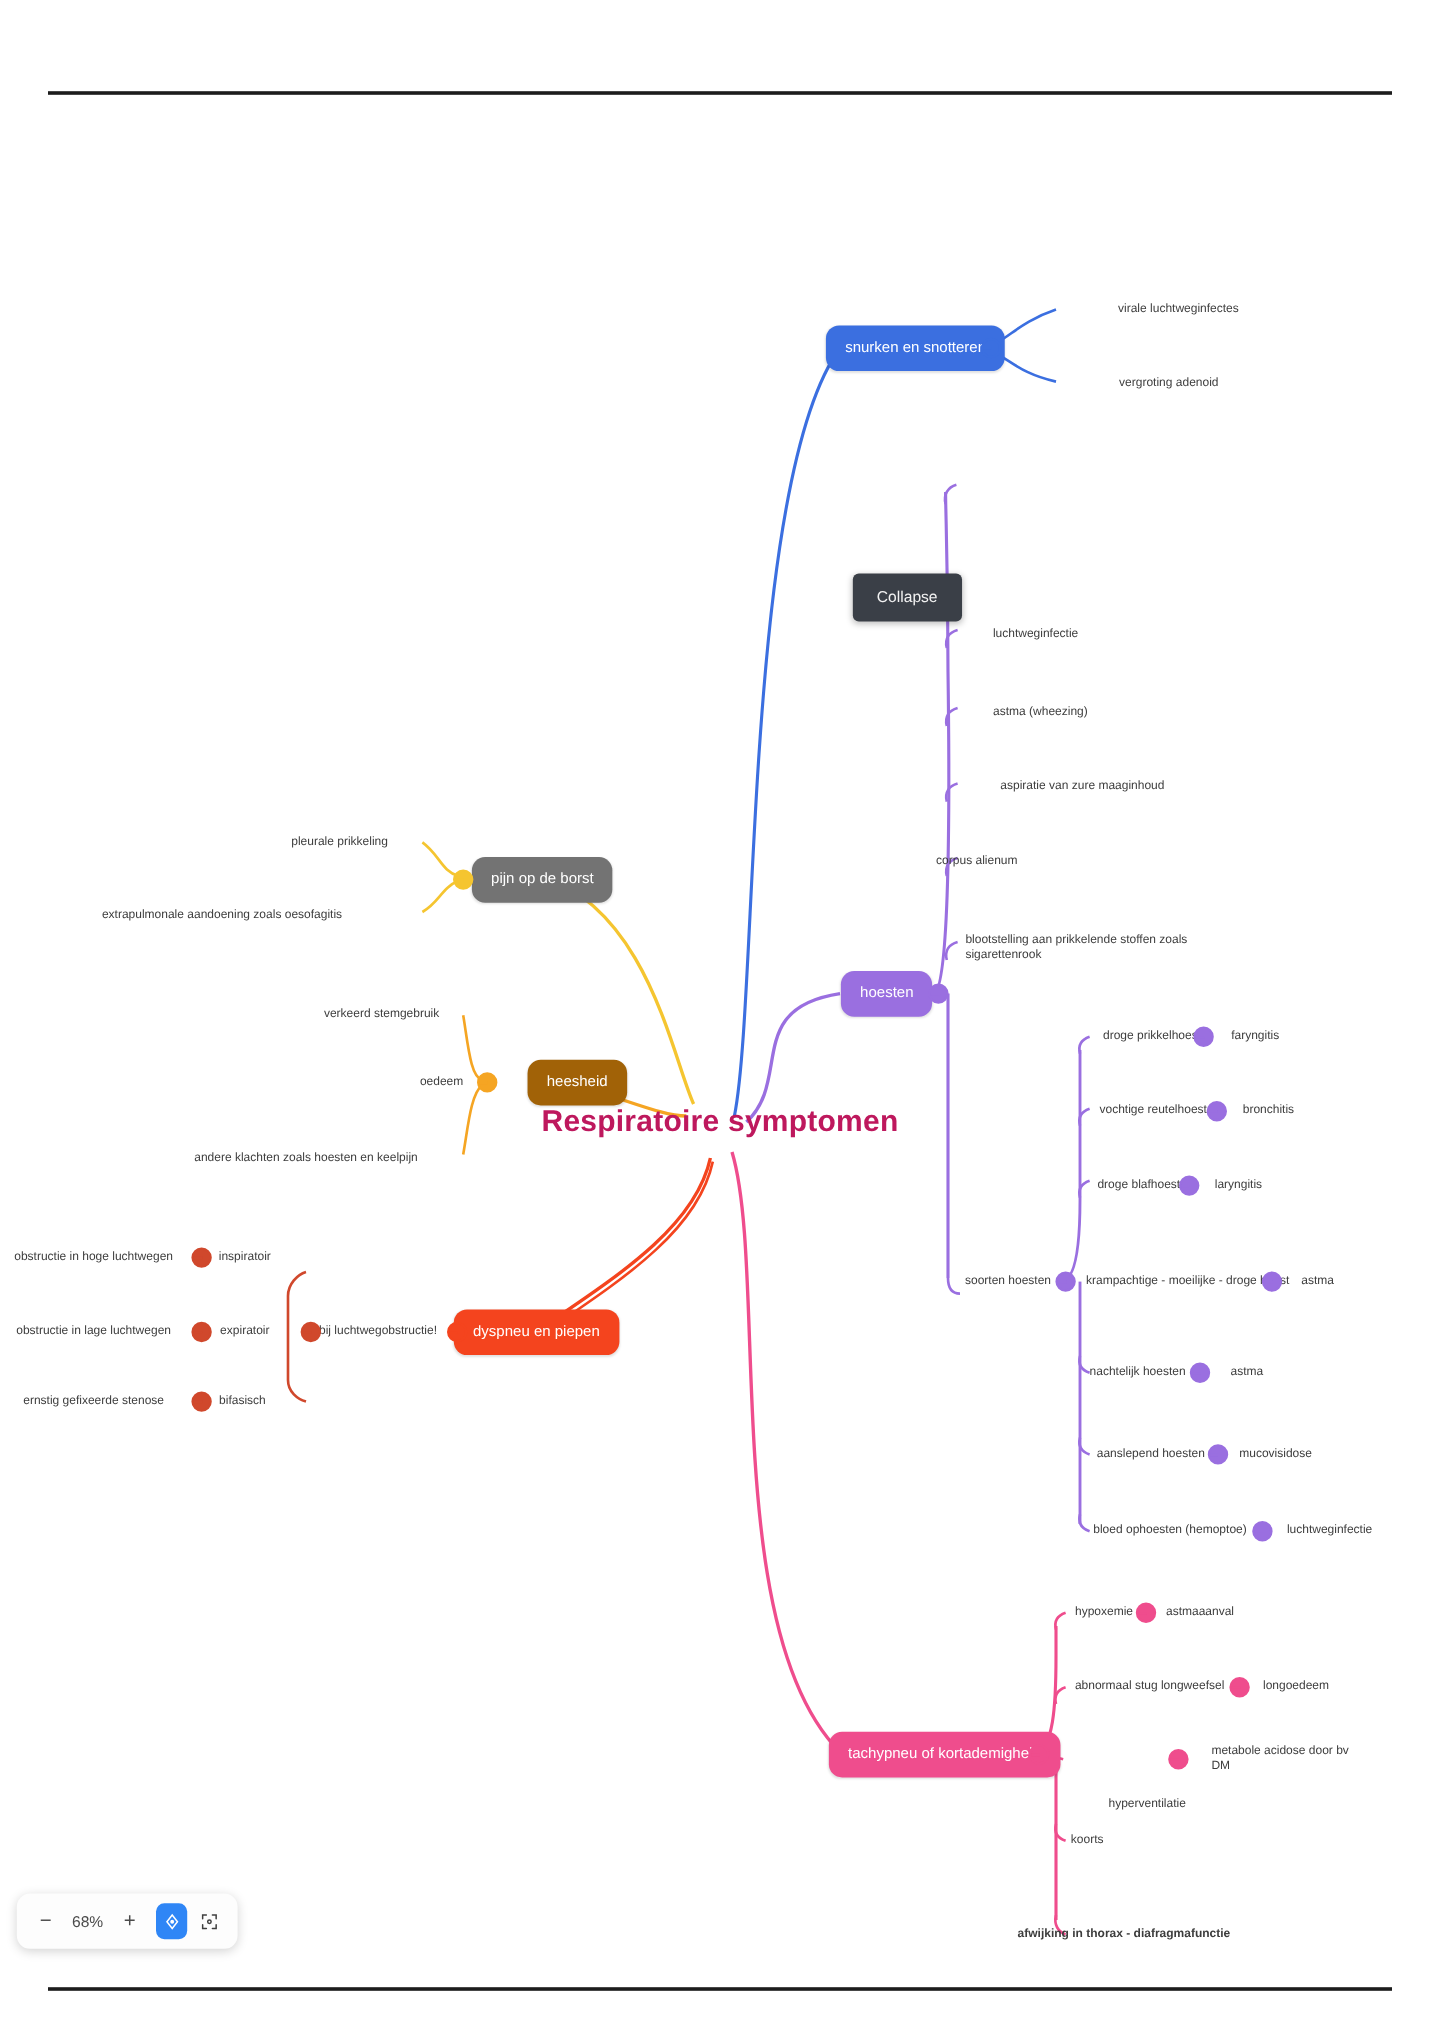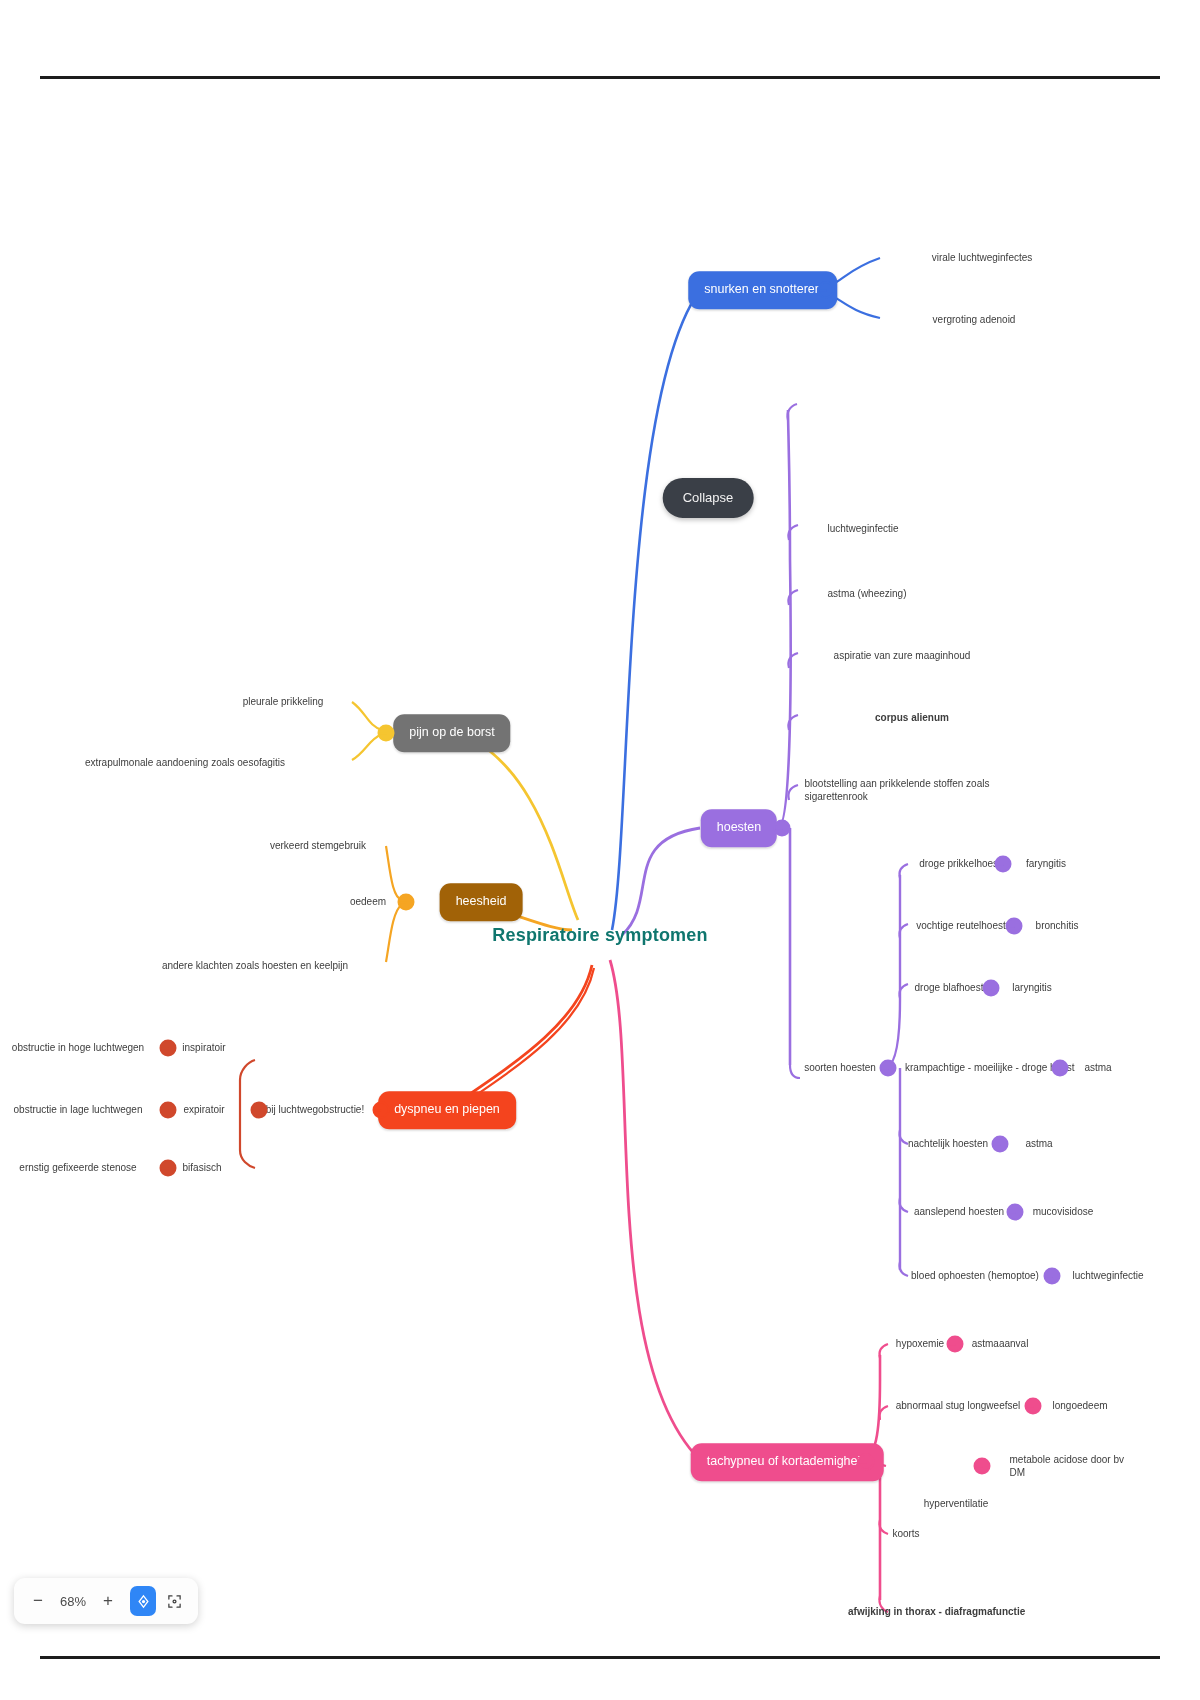--- a/index.html
+++ b/index.html
@@ -12,29 +12,30 @@
   #rule-bottom{top:1656px;height:3px;}
 
   #canvas{position:absolute;inset:0;}
   svg.links{position:absolute;left:0;top:0;width:1200px;height:1700px;overflow:visible;}
 
   .node{
     position:absolute; transform:translate(-50%,-50%);
     white-space:nowrap; line-height:1.25;
   }
   .root-node{
-    font-size:18px;color:#0f766e;font-weight:600;letter-spacing:.2px;
+    font-size:25px;color:#be185d;font-weight:600;letter-spacing:.2px;
   }
   .pill{
     border-radius:11px;color:#ffffff;font-size:12.5px;padding:11px 16px;
     box-shadow:0 1px 2px rgba(0,0,0,.12);
   }
   .collapse-pill{
-    background:#3a3f47;color:#f2f2f2;border-radius:20px;font-size:13px;padding:12px 20px;
+    background:#3a3f47;color:#f2f2f2;border-radius:5px;font-size:13px;padding:12px 20px;
     box-shadow:0 2px 5px rgba(0,0,0,.25);
+    margin-left:48px;
   }
   .leaf{
     font-size:10px;color:#3d3d3d;white-space:normal;
   }
   .leaf.r{ text-align:left; }
   .leaf.l{ text-align:right; }
   .leaf.wrap2{ width:215px; }
   .leaf.wrap3{ width:180px;font-weight:bold; }
 
   
@@ -140,21 +141,21 @@
   <div class="bead" style="left:826px;top:290px;border-color:#3b6fe0;background:#3b6fe0;"></div>
   <div class="node leaf r" style="left:982px;top:258px;">virale luchtweginfectes</div>
   <div class="node leaf r" style="left:974px;top:320px;">vergroting adenoid</div>
 
   <div class="node pill" style="left:739px;top:828px;background:#9a6fe0;">hoesten</div>
   <div class="bead" style="left:782px;top:828px;border-color:#9a6fe0;background:#9a6fe0;"></div>
 
   <div class="node leaf r" style="left:863px;top:529px;">luchtweginfectie</div>
   <div class="node leaf r" style="left:867px;top:594px;">astma (wheezing)</div>
   <div class="node leaf r" style="left:902px;top:656px;">aspiratie van zure maaginhoud</div>
-  <div class="node leaf r" style="left:912px;top:718px;font-weight:bold;">corpus alienum</div>
+  <div class="node leaf r" style="left:814px;top:718px;">corpus alienum</div>
   <div class="node leaf r wrap2" style="left:912px;top:790px;white-space:normal;">blootstelling aan prikkelende stoffen zoals sigarettenrook</div>
 
   <div class="node leaf r" style="left:840px;top:1068px;">soorten hoesten</div>
   <div class="bead" style="left:888px;top:1068px;border-color:#9a6fe0;background:#9a6fe0;"></div>
 
   <div class="node leaf r" style="left:960px;top:864px;">droge prikkelhoest</div>
   <div class="bead" style="left:1003px;top:864px;border-color:#9a6fe0;background:#9a6fe0;"></div>
   <div class="node leaf r" style="left:1046px;top:864px;">faryngitis</div>
 
   <div class="node leaf r" style="left:961px;top:926px;">vochtige reutelhoest</div>

